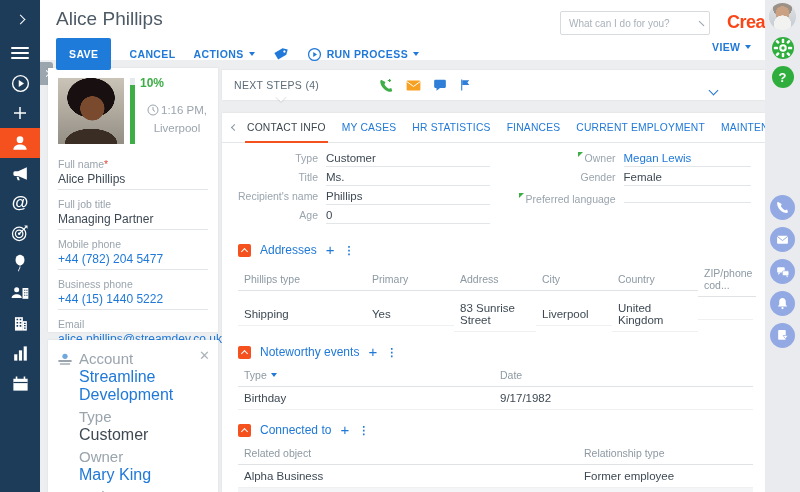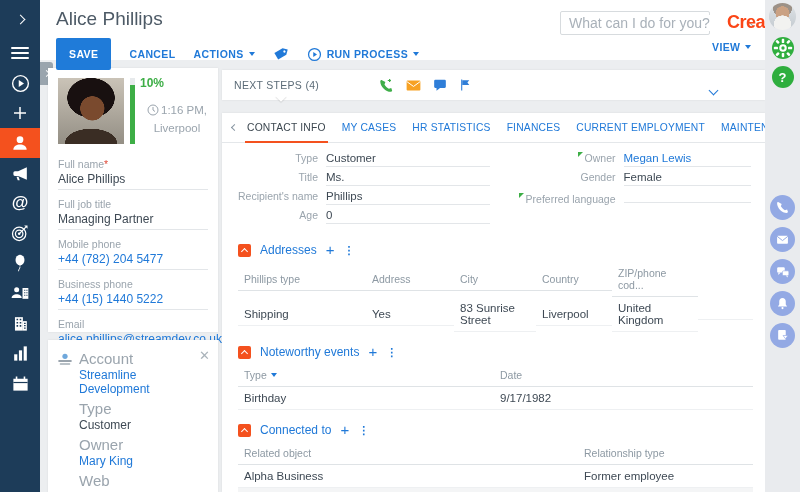--- a/index.html
+++ b/index.html
@@ -15,21 +15,21 @@
   .hamburger div { height:2px; background:#fff; margin:3px 0; border-radius:1px; }
 
   
   #header { position:absolute; left:40px; top:0; width:725px; height:60px; background:#fff; z-index:2; }
   #page-title { position:absolute; left:16px; top:8px; font-size:19px; color:#4d5a66; }
   #toolbar { position:absolute; left:16px; top:38px; display:flex; align-items:center; gap:18px; }
   .btn-primary { background:#1f7bd9; color:#fff; font-size:10.5px; font-weight:bold; padding:10px 13px; border:none; border-radius:2px; letter-spacing:.4px; cursor:pointer; }
   .btn-link { color:#2079d8; background:none; border:none; font-size:10.5px; font-weight:bold; letter-spacing:.4px; cursor:pointer; display:flex; align-items:center; gap:5px; font-family:inherit; }
   .caret { display:inline-block; width:0; height:0; border-left:3.5px solid transparent; border-right:3.5px solid transparent; border-top:4px solid currentColor; }
   #search-box { position:absolute; left:520px; top:11px; width:150px; height:24px; border:1px solid #d7dbde; border-radius:2px; display:flex; align-items:center; padding:0 8px; background:#fff; }
-  #search-box input { flex:1; border:none; outline:none; font-size:14px; color:#6b7680; font-family:inherit; }
+  #search-box input { flex:1; border:none; outline:none; font-size:10px; color:#6b7680; font-family:inherit; }
   #search-box input::placeholder { color:#a9b1b9; }
   #logo { position:absolute; left:687px; top:12px; font-size:18px; font-weight:bold; letter-spacing:-0.5px; }
   #logo .plane { position:absolute; top:-4px; right:2px; }
   #view-btn { position:absolute; left:672px; top:41px; }
 
   
   #rail { position:absolute; right:0; top:0; width:35px; height:492px; background:#e9ebee; z-index:4; display:flex; flex-direction:column; align-items:center; }
   #user-avatar { width:27px; height:27px; border-radius:50%; margin-top:3px; cursor:pointer;
      background: radial-gradient(circle at 50% 78%, #f2f2f0 0 34%, transparent 35%),
                  radial-gradient(circle at 50% 38%, #caa183 0 32%, transparent 33%),
@@ -59,21 +59,21 @@
   .pfield .val { font-size:12px; color:#3e4954; padding-bottom:3px; border-bottom:1px solid #e3e6e9; min-height:15px; }
   .pfield .val.link { color:#2079d8; cursor:pointer; }
   .req { color:#e04b3a; }
 
   #account-card { position:absolute; left:8px; top:280px; width:170px; height:160px; }
   #account-logo { position:absolute; left:8px; top:12px; }
   #account-close { position:absolute; right:8px; top:8px; color:#aab3ba; font-size:13px; cursor:pointer; }
   #account-fields { position:absolute; left:31px; top:10px; width:130px; }
   .afield { margin-bottom:4px; }
   .afield .lbl { font-size:15px; color:#9aa4ad; margin-bottom:1px; }
-  .afield .val { font-size:12px; color:#3e4954; min-height:14px; margin-bottom:3px; }
+  .afield .val { font-size:16px; color:#3e4954; min-height:14px; margin-bottom:3px; }
   .afield .val.link { color:#2079d8; cursor:pointer; }
 
   
   #main { position:absolute; left:222px; top:60px; width:543px; height:432px; background:#eceef0; }
   #next-steps { position:absolute; left:0; top:10px; width:543px; height:30px; background:#fff; box-shadow:0 0 2px rgba(0,0,0,.08); display:flex; align-items:center; }
   #next-steps-label { font-size:10.5px; color:#5b6b77; letter-spacing:.3px; margin-left:8px; position:relative; padding:0 12px 0 4px; cursor:pointer; }
   #ns-notch { position:absolute; left:50%; bottom:-9px; width:8px; height:8px; background:#fff; transform:translateX(-50%) rotate(45deg); box-shadow:1px 1px 1px rgba(0,0,0,.1); }
   .ns-icons { display:flex; gap:12px; margin-left:48px; align-items:center; }
   .ns-icons > span { cursor:pointer; display:flex; }
   #ns-collapse { position:absolute; right:48px; top:10px; color:#2079d8; cursor:pointer; }
@@ -491,20 +491,21 @@
             <span class="chev u"></span>
           </span>
         <span class="sec-title">Addresses</span>
         <span class="sec-add">+</span>
         <span class="sec-menu">⋮</span>
       </div>
       <div class="grid-table">
         <div class="g-head cols-addr">
 
         <div>Phillips type</div>
+            <div>Primary</div>
             <div>Address</div>
             <div>City</div>
             <div>Country</div>
             <div>ZIP/phone cod...</div>
           </div>
         <div>
 
         <div class="g-row cols-addr">
             <div>Shipping</div>
               <div>Yes</div>

